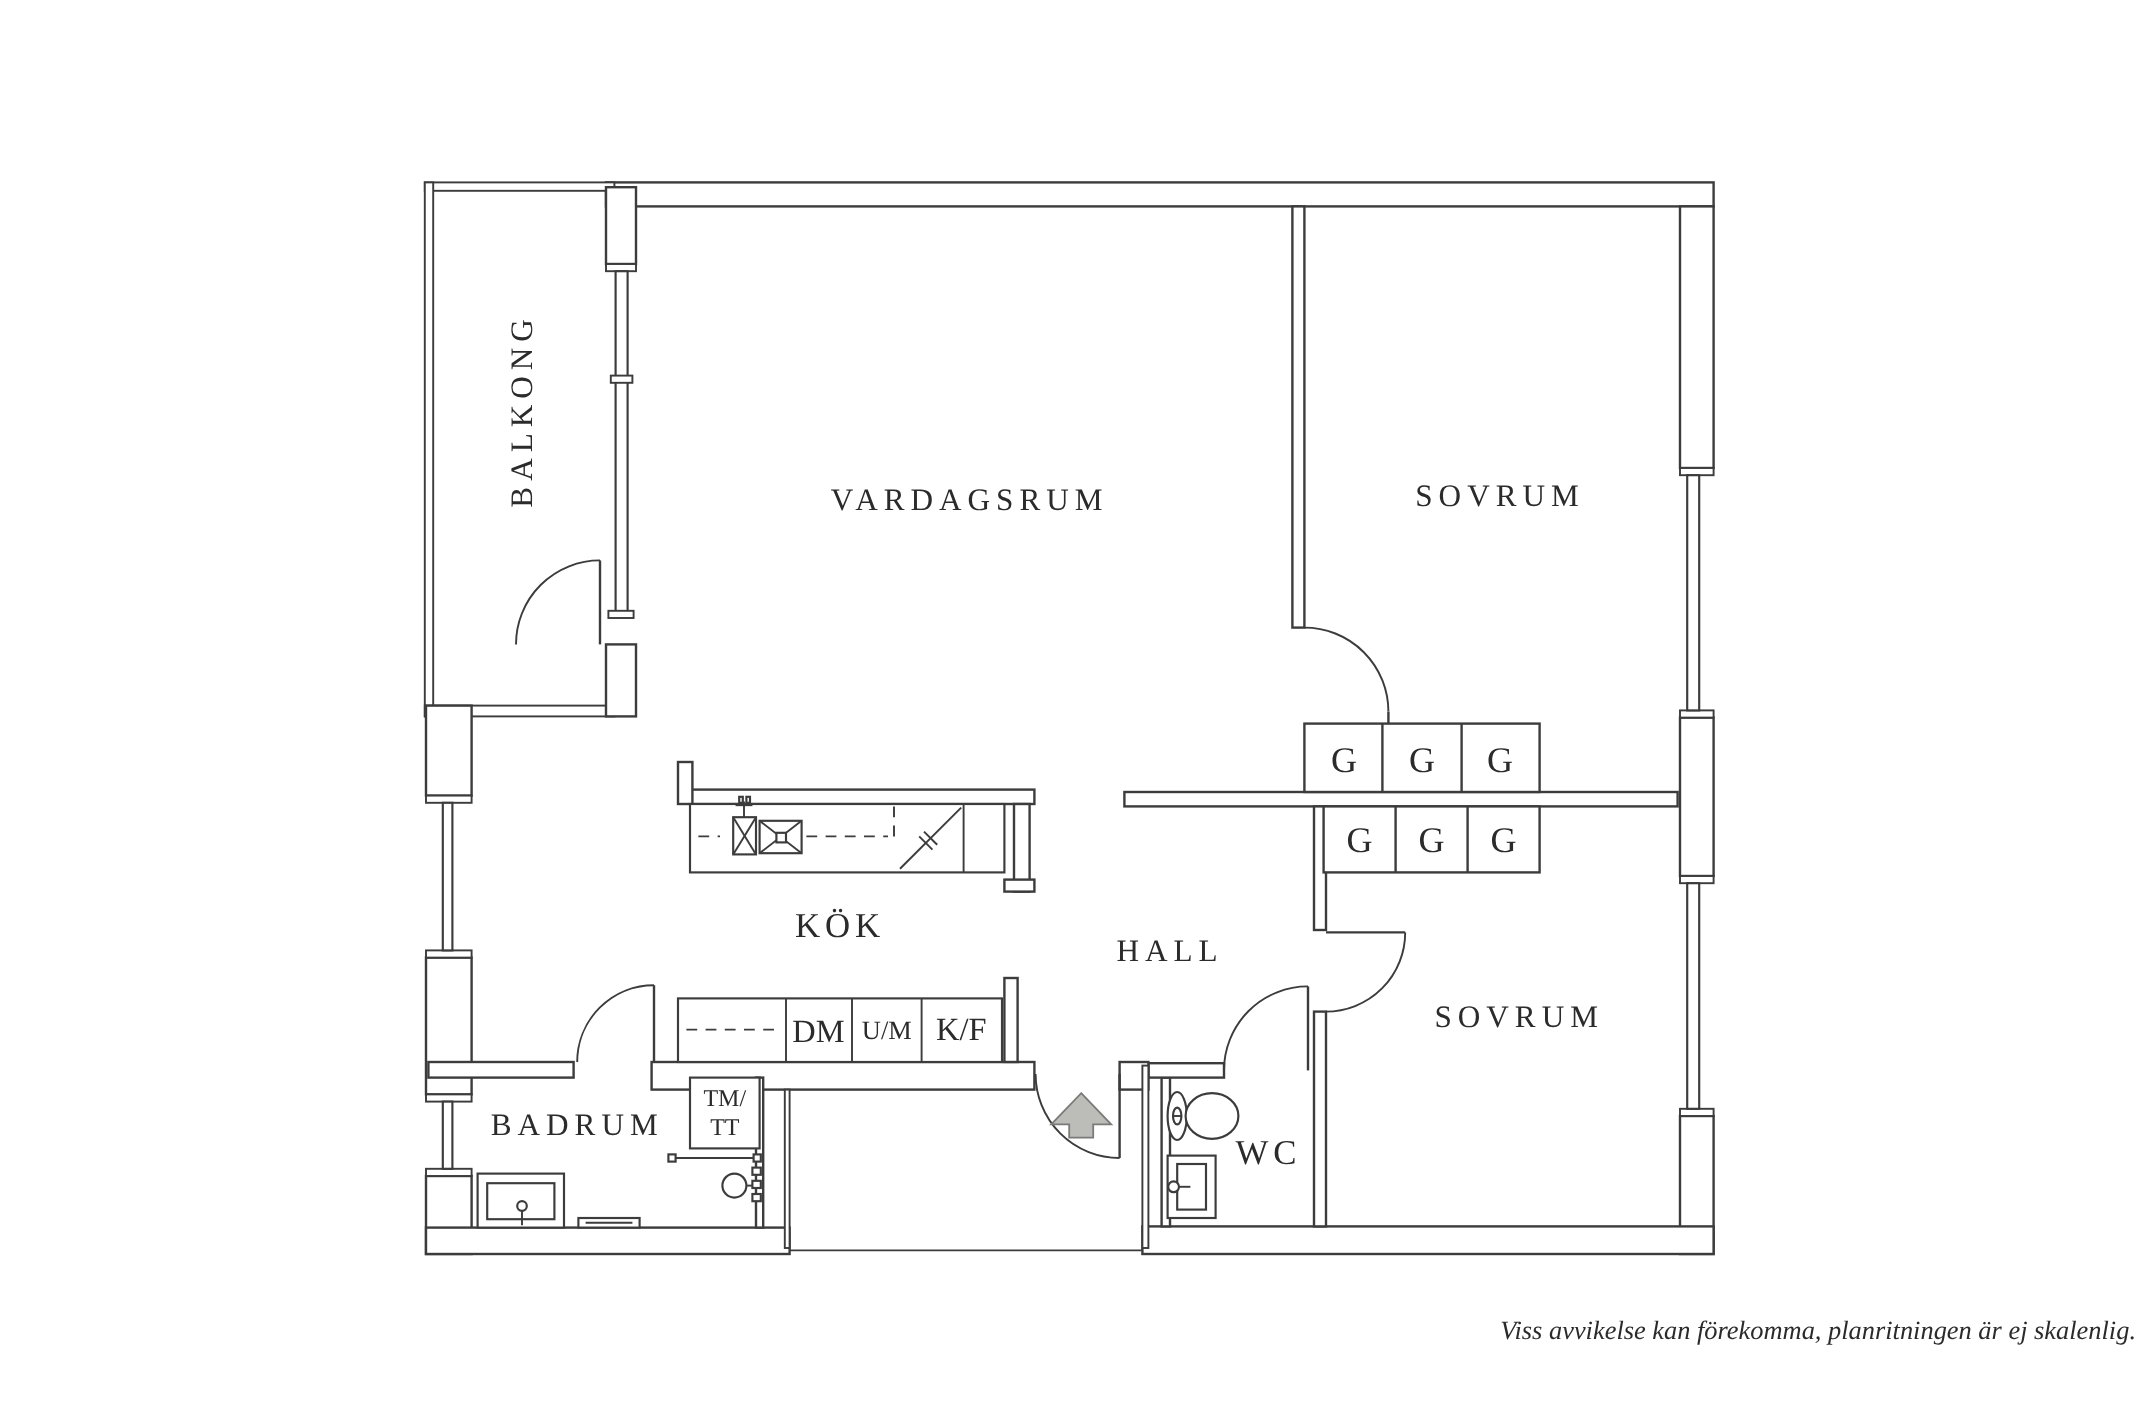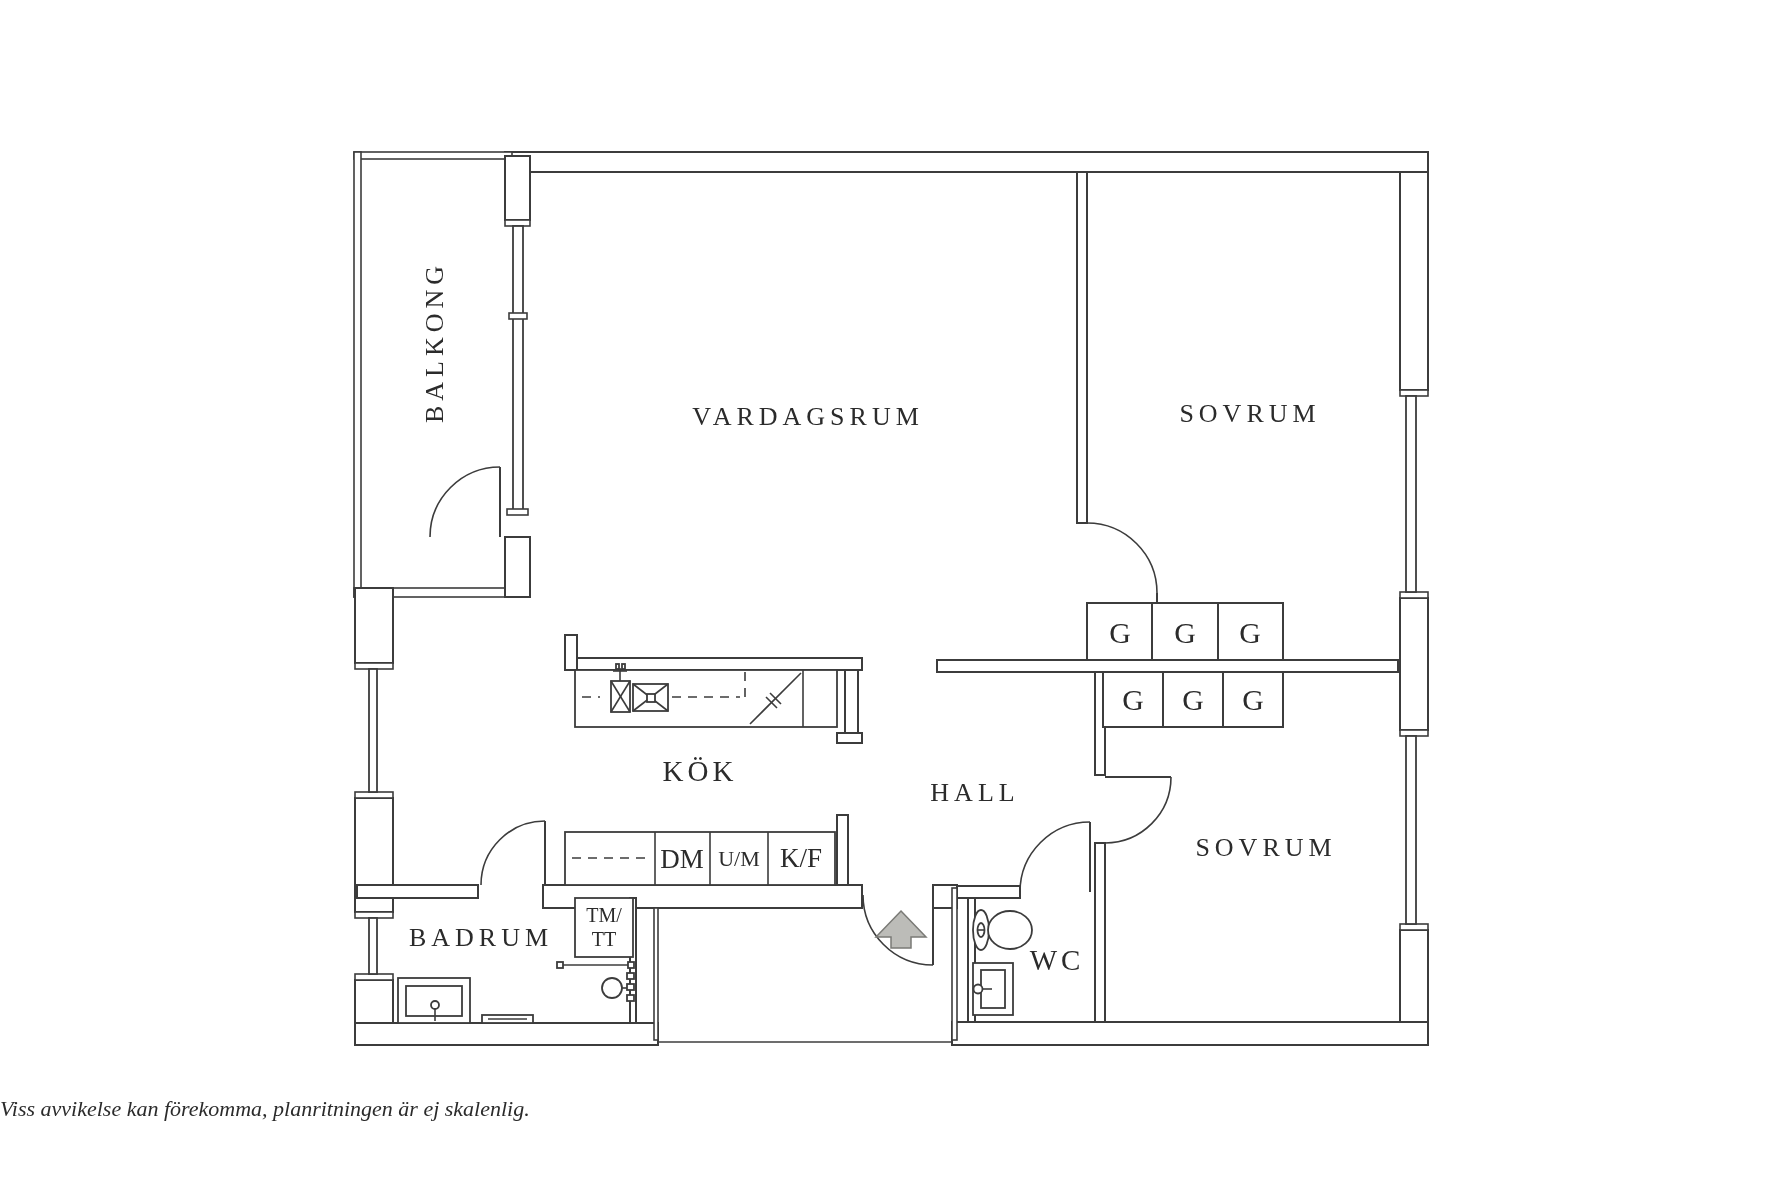--- a/index.html
+++ b/index.html
@@ -11,21 +11,21 @@
   .dash{stroke-dasharray:9 7;}
   .fixture{fill:#ffffff;stroke:var(--wall,#3c3c3c);stroke-width:1.8px;}
   .arrow{fill:var(--arrow-fill,#bcbcb8);stroke:var(--arrow-stroke,#7a7a76);stroke-width:1.5px;}
   text{font-family:"Liberation Serif","DejaVu Serif",serif;fill:var(--text,#2b2b2b);}
   .rlbl{font-size:26px;letter-spacing:5px;text-anchor:middle;}
   .rlbl-md{font-size:29px;letter-spacing:4px;text-anchor:middle;}
   .glbl{font-size:30px;text-anchor:middle;}
   .albl{font-size:27px;text-anchor:middle;}
   .albl-sm{font-size:22px;text-anchor:middle;}
   .tmlbl{font-size:20px;text-anchor:middle;}
-  .footer{position:absolute;left:0;top:1096px;width:100%;text-align:left;
+  .footer{position:absolute;left:0;top:1096px;width:100%;text-align:right;
           font-family:"Liberation Serif","DejaVu Serif",serif;font-style:italic;
           font-size:22px;color:var(--text,#2b2b2b);}
 </style>
 </head>
 <body>
 
 <div class="canvas">
 <svg width="1780" height="1187" viewBox="0 0 1780 1187">
 
   <g>

